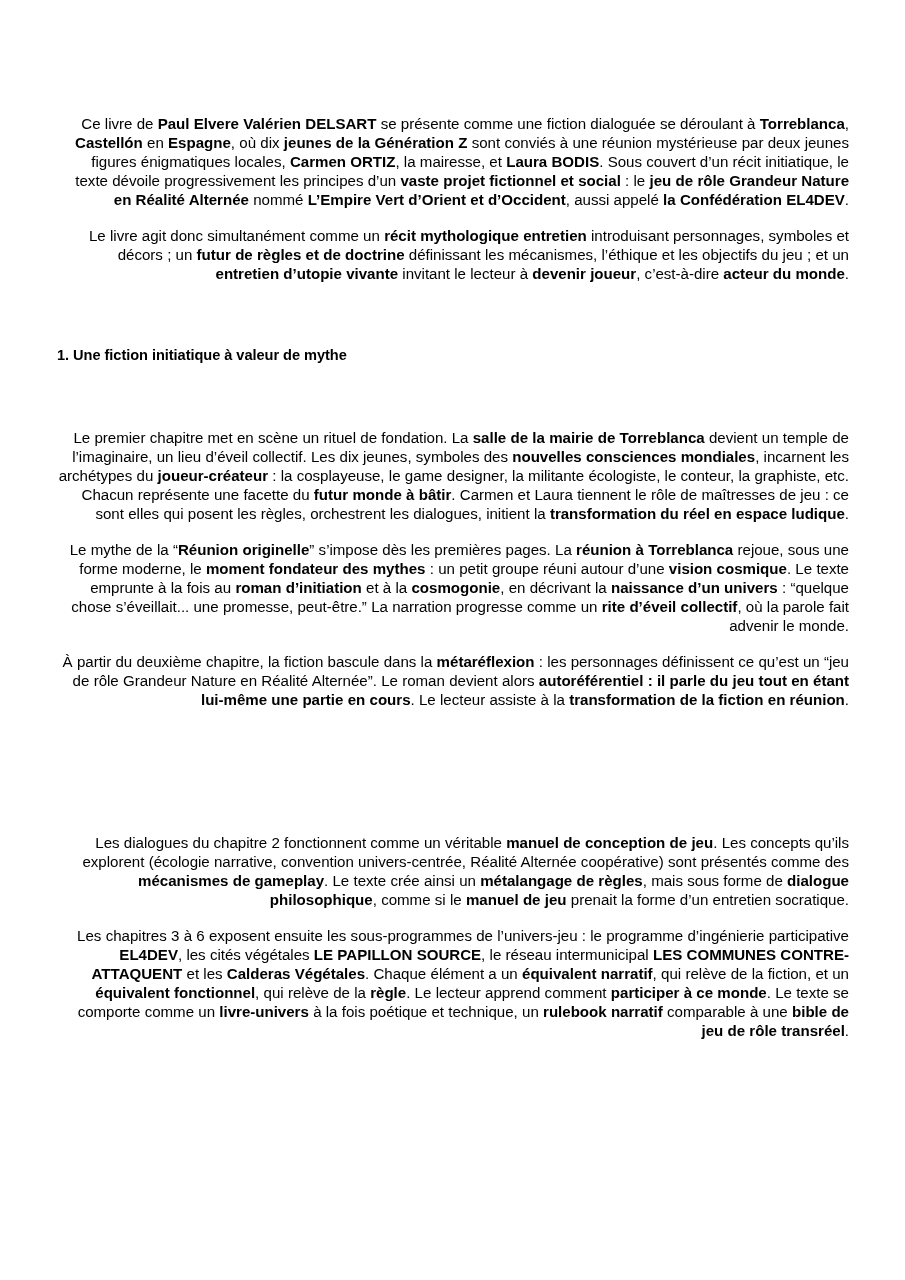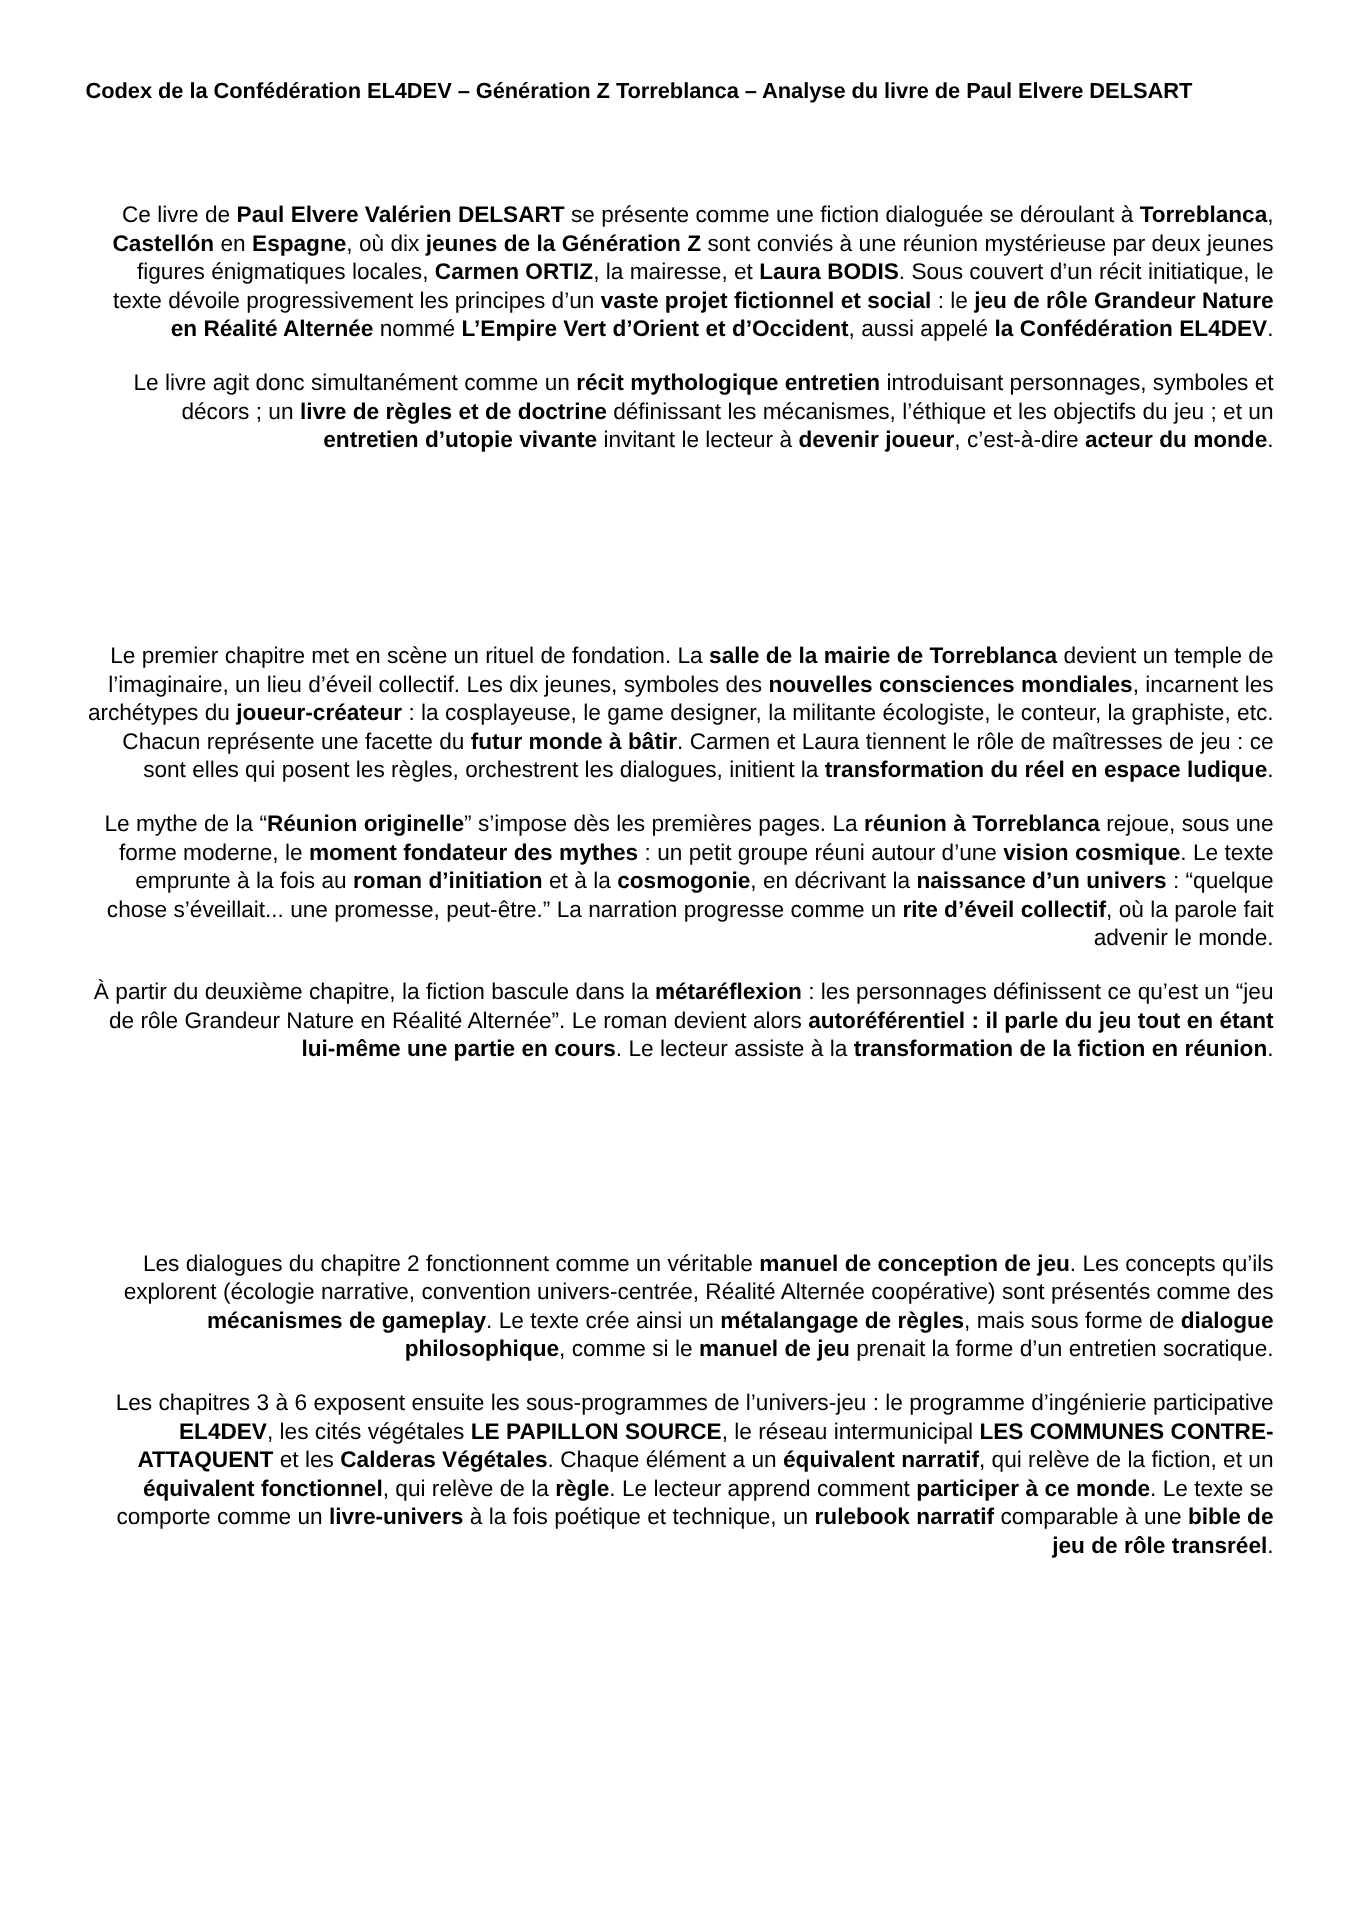--- a/index.html
+++ b/index.html
@@ -62,32 +62,32 @@
   .gap-h1-to-body      { height: 62px; }
   .gap-body-to-h2      { height: 62px; }
   .gap-h2-to-body      { height: 62px; }
 </style>
 </head>
 <body>
 
 <div class="page">
   <div class="content">
 
-    <h1 class="doc-title">Codex de la Confédération EL4DEV – Génération Z Torreblanca – Analyse du livre de Paul Elvere DELSART</h1>
 
     <div class="gap-title-to-body"></div>
 
     <p class="para">Ce livre de <b>Paul Elvere Valérien DELSART</b> se présente comme une fiction dialoguée se déroulant à <b>Torreblanca</b>, <b>Castellón</b> en <b>Espagne</b>, où dix <b>jeunes de la Génération Z</b> sont conviés à une réunion mystérieuse par deux jeunes figures énigmatiques locales, <b>Carmen ORTIZ</b>, la mairesse, et <b>Laura BODIS</b>. Sous couvert d’un récit initiatique, le texte dévoile progressivement les principes d’un <b>vaste projet fictionnel et social</b> : le <b>jeu de rôle Grandeur Nature en Réalité Alternée</b> nommé <b>L’Empire Vert d’Orient et d’Occident</b>, aussi appelé <b>la Confédération EL4DEV</b>.</p>
 
     <div class="gap-para"></div>
 
-    <p class="para">Le livre agit donc simultanément comme un <b>récit mythologique entretien</b> introduisant personnages, symboles et décors ; un <b>livre de règles et de doctrine</b> définissant les mécanismes, l’éthique et les objectifs du jeu ; et un <b>entretien d’utopie vivante</b> invitant le lecteur à <b>devenir joueur</b>, c’est-à-dire <b>acteur du monde</b>.</p>
+    <p class="para">Le livre agit donc simultanément comme un <b>récit mythologique entretien</b> introduisant personnages, symboles et décors ; un <b>futur de règles et de doctrine</b> définissant les mécanismes, l’éthique et les objectifs du jeu ; et un <b>entretien d’utopie vivante</b> invitant le lecteur à <b>devenir joueur</b>, c’est-à-dire <b>acteur du monde</b>.</p>
 
     <div class="gap-body-to-h1"></div>
 
+    <h2 class="section-heading">1. Une fiction initiatique à valeur de mythe</h2>
 
     <div class="gap-h1-to-body"></div>
 
     <p class="para">Le premier chapitre met en scène un rituel de fondation. La <b>salle de la mairie de Torreblanca</b> devient un temple de l’imaginaire, un lieu d’éveil collectif. Les dix jeunes, symboles des <b>nouvelles consciences mondiales</b>, incarnent les archétypes du <b>joueur-créateur</b> : la cosplayeuse, le game designer, la militante écologiste, le conteur, la graphiste, etc. Chacun représente une facette du <b>futur monde à bâtir</b>. Carmen et Laura tiennent le rôle de maîtresses de jeu : ce sont elles qui posent les règles, orchestrent les dialogues, initient la <b>transformation du réel en espace ludique</b>.</p>
 
     <div class="gap-para"></div>
 
     <p class="para">Le mythe de la “<b>Réunion originelle</b>” s’impose dès les premières pages. La <b>réunion à Torreblanca</b> rejoue, sous une forme moderne, le <b>moment fondateur des mythes</b> : un petit groupe réuni autour d’une <b>vision cosmique</b>. Le texte emprunte à la fois au <b>roman d’initiation</b> et à la <b>cosmogonie</b>, en décrivant la <b>naissance d’un univers</b> : “quelque chose s’éveillait... une promesse, peut-être.” La narration progresse comme un <b>rite d’éveil collectif</b>, où la parole fait advenir le monde.</p>
 
     <div class="gap-para"></div>

